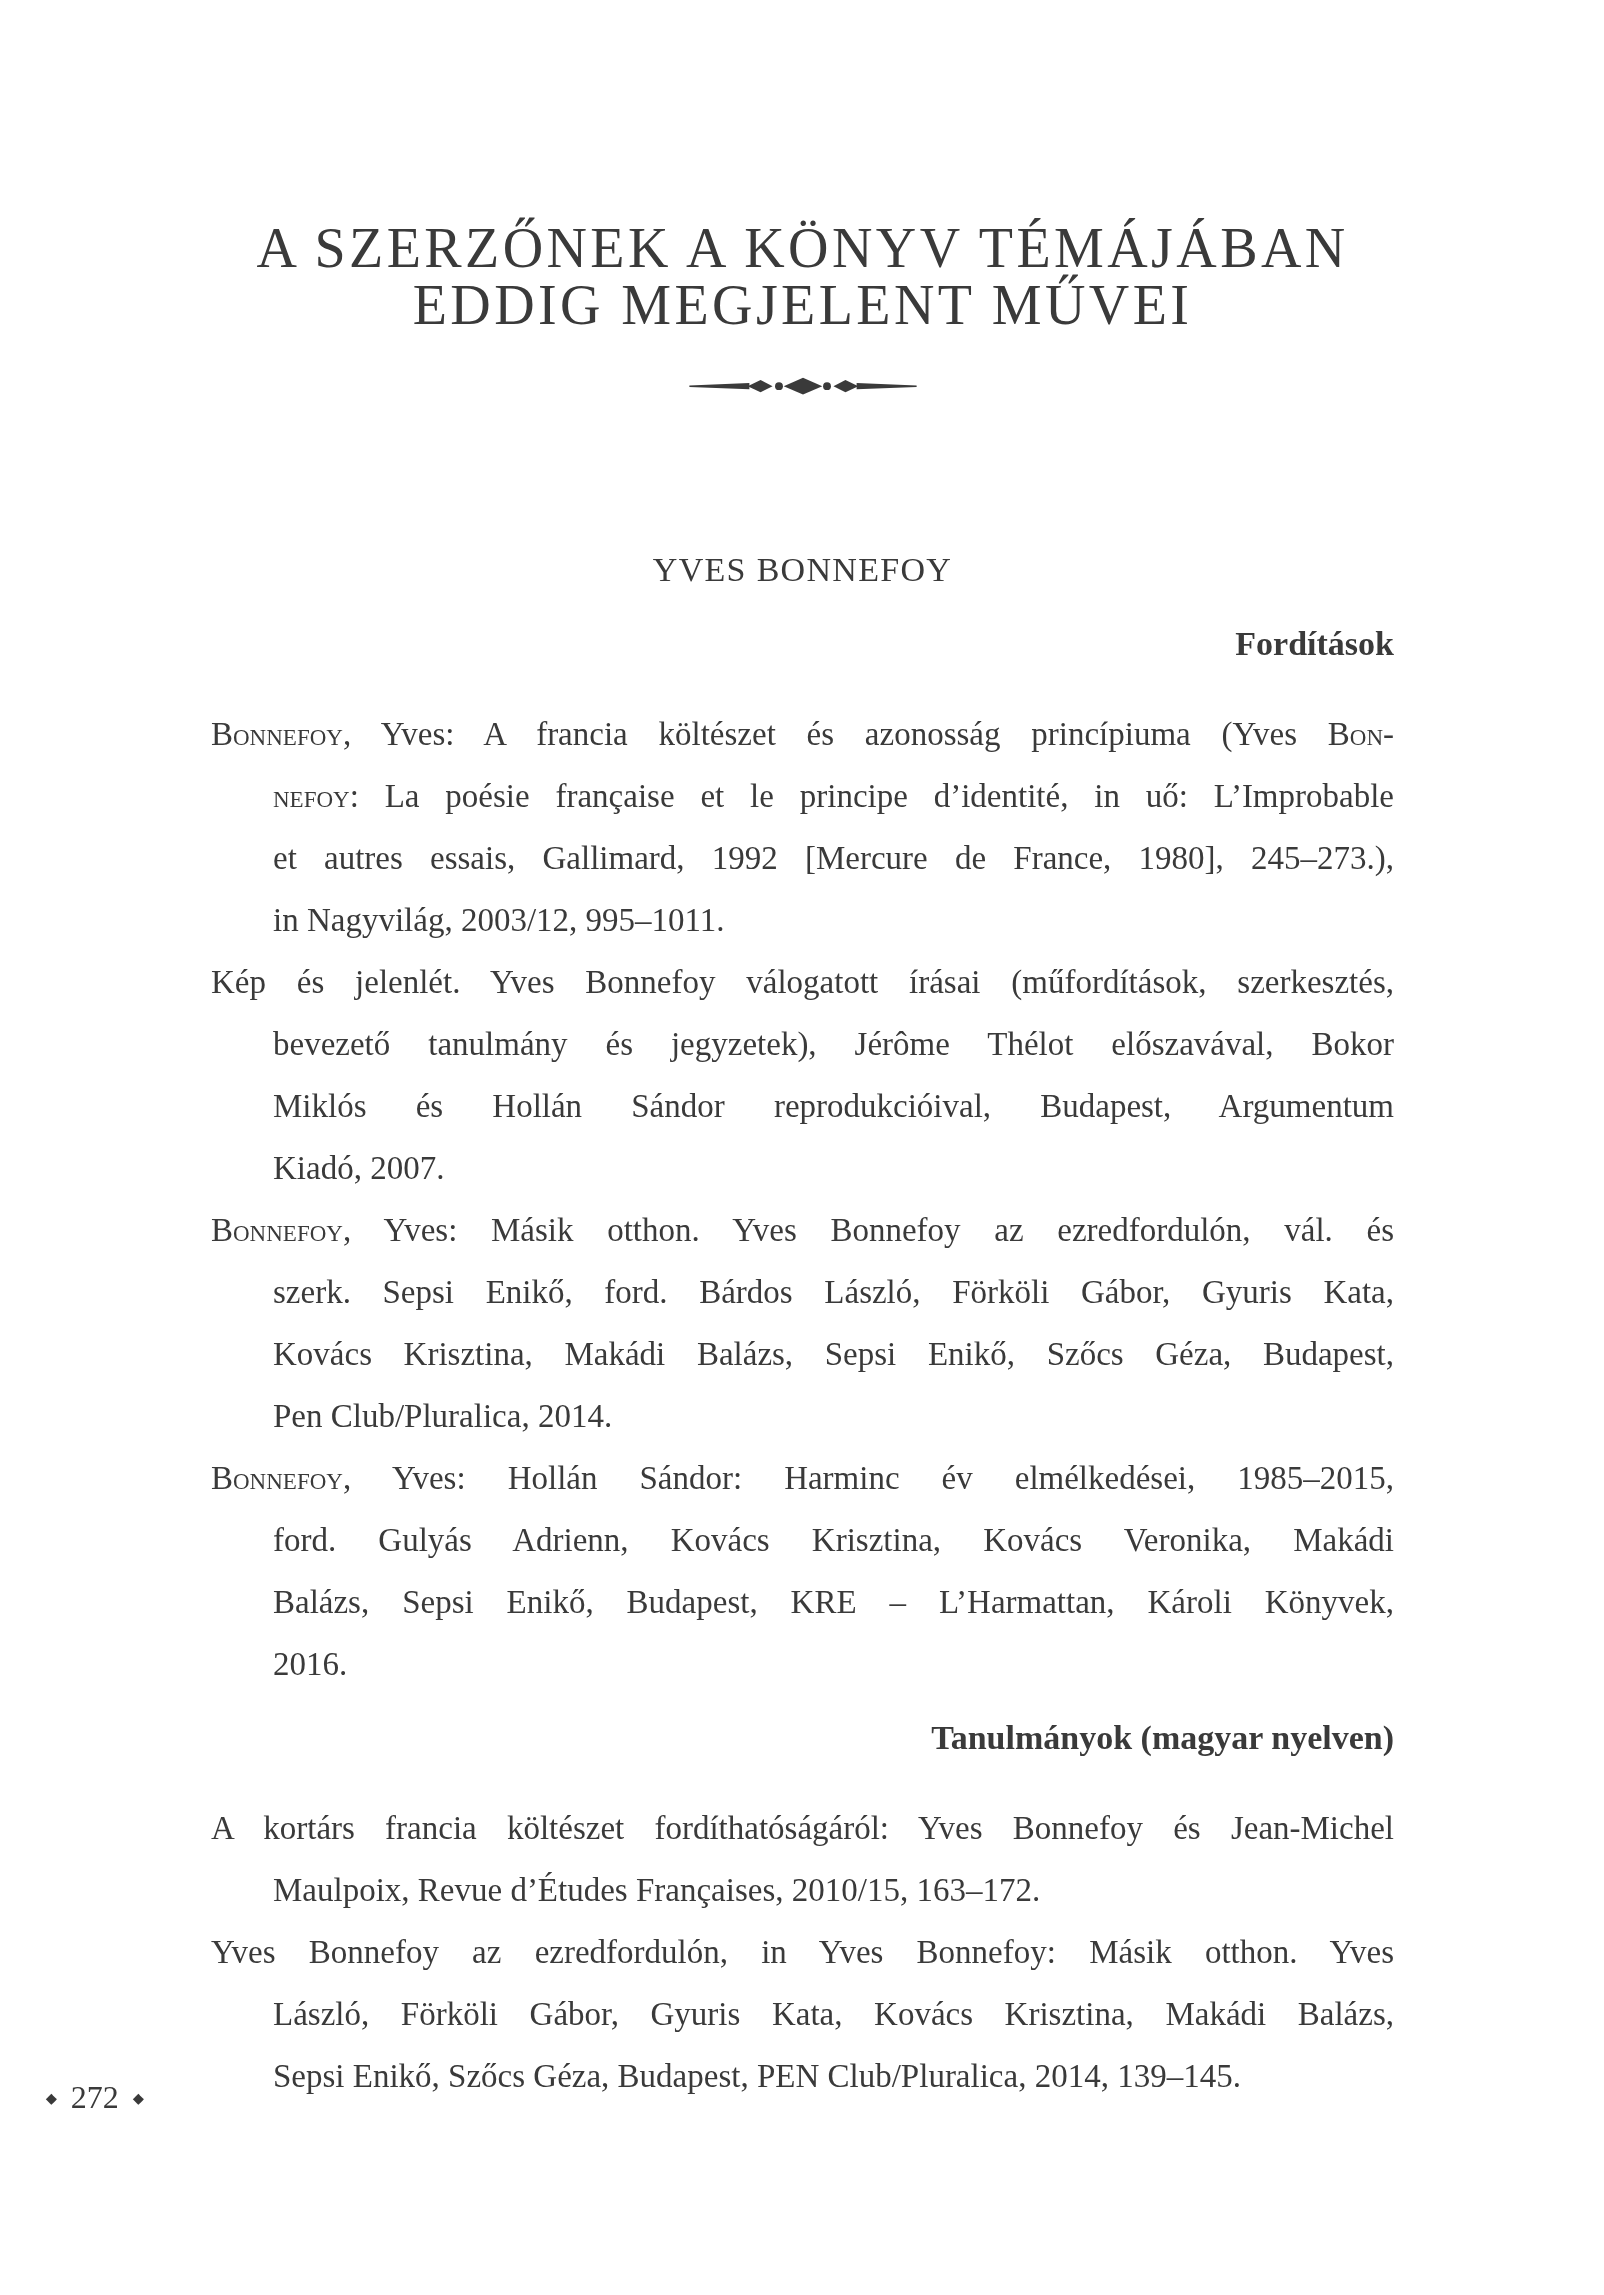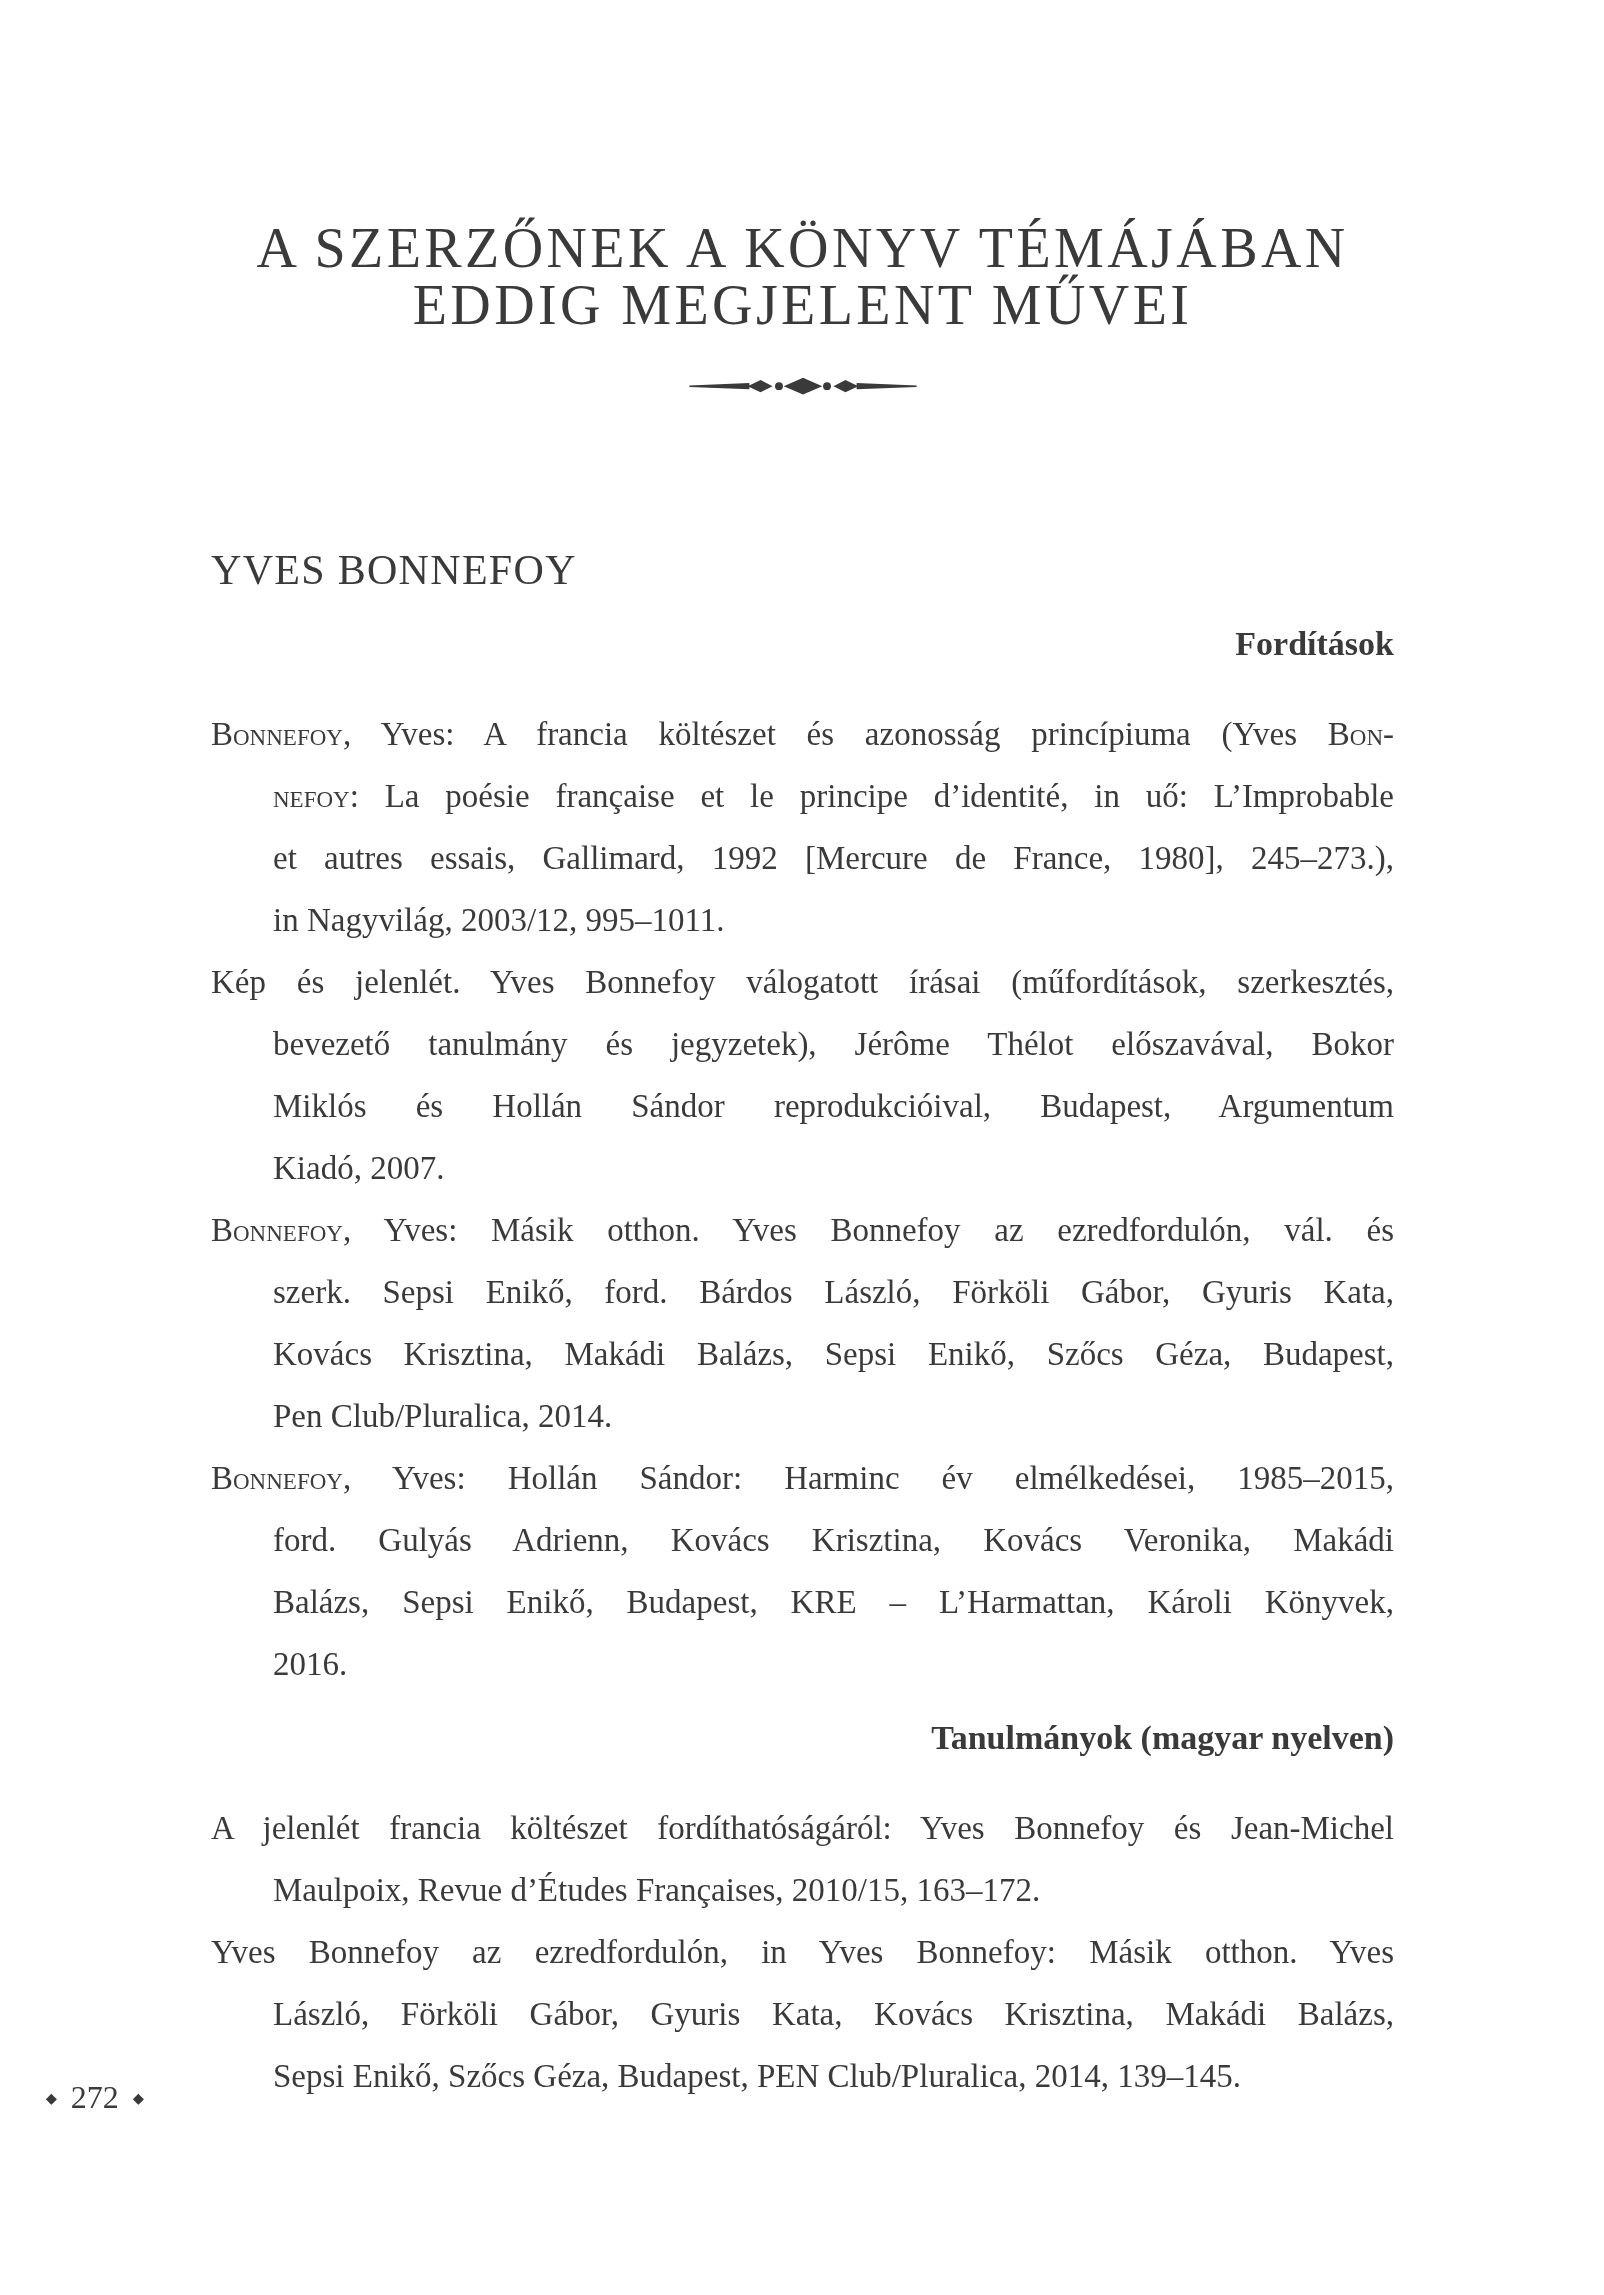--- a/index.html
+++ b/index.html
@@ -26,21 +26,22 @@
     line-height: 57px;
     letter-spacing: 3.4px;
   }
   .divider-wrap {
     text-align: center;
     margin-top: 41px;
     height: 22.3px;
   }
   .author-heading {
     margin-top: 148px;
-    font-size: 42px;
+    text-align: center;
+    font-size: 34px;
     line-height: 50px;
     letter-spacing: 1.3px;
   }
   .section-heading {
     text-align: right;
     font-weight: bold;
     font-size: 34px;
     line-height: 50px;
     margin: 24px 0 41px 0;
   }
@@ -127,21 +128,21 @@
         <div class="line indent last"><span class="seg-n">Pen Club/Pluralica, 2014.</span></div>
       </div>
       <div class="entry">
         <div class="line"><span class="seg-sc">Bonnefoy</span><span class="seg-n">, Yves: </span><span class="seg-i">Hollán Sándor: Harminc év elmélkedései, 1985–2015</span><span class="seg-n">,</span></div>
         <div class="line indent"><span class="seg-n">ford. Gulyás Adrienn, Kovács Krisztina, Kovács Veronika, Makádi</span></div>
         <div class="line indent"><span class="seg-n">Balázs, Sepsi Enikő, Budapest, KRE – L’Harmattan, Károli Könyvek,</span></div>
         <div class="line indent last"><span class="seg-n">2016.</span></div>
       </div>
       <div class="section-heading">Tanulmányok (magyar nyelven)</div>
       <div class="entry">
-        <div class="line"><span class="seg-n">A jelenlét francia költészet fordíthatóságáról: Yves Bonnefoy és Jean-Michel</span></div>
+        <div class="line"><span class="seg-n">A kortárs francia költészet fordíthatóságáról: Yves Bonnefoy és Jean-Michel</span></div>
         <div class="line indent last"><span class="seg-n">Maulpoix, </span><span class="seg-i">Revue d’Études Françaises</span><span class="seg-n">, 2010/15, 163–172.</span></div>
       </div>
       <div class="entry">
         <div class="line"><span class="seg-n">Yves Bonnefoy az ezredfordulón, in Yves Bonnefoy: </span><span class="seg-i">Másik otthon. Yves</span></div>
         <div class="line indent"><span class="seg-n">László, Förköli Gábor, Gyuris Kata, Kovács Krisztina, Makádi Balázs,</span></div>
         <div class="line indent last"><span class="seg-n">Sepsi Enikő, Szőcs Géza, Budapest, PEN Club/Pluralica, 2014, 139–145.</span></div>
       </div>
     </div>
 
 </div>

